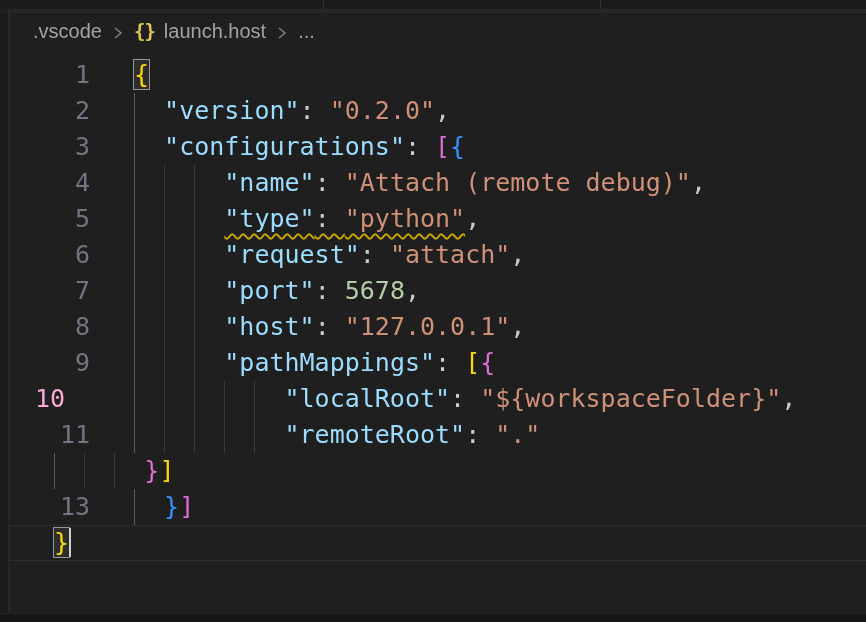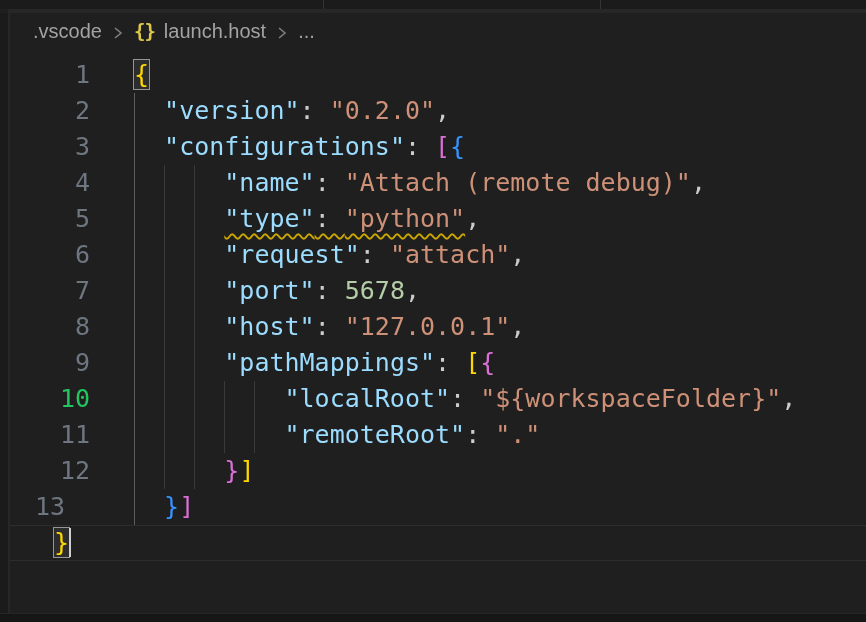--- a/index.html
+++ b/index.html
@@ -105,32 +105,31 @@
       </div>
       <div class="line">
         <div class="gutter" style="color: rgb(110, 118, 129);">8</div>
         <div class="ltext"><span class="guide lvl0" style="left: 0px; background: rgb(92, 92, 92);"></span><span class="guide" style="left: 30.1px; background: rgb(58, 58, 58);"></span><span class="guide" style="left: 60.2px; background: rgb(58, 58, 58);"></span><span>      </span><span style="color: rgb(156, 220, 254);">"host"</span><span style="color: rgb(204, 204, 204);">: </span><span style="color: rgb(206, 145, 120);">"127.0.0.1"</span><span style="color: rgb(204, 204, 204);">,</span></div>
       </div>
       <div class="line">
         <div class="gutter" style="color: rgb(110, 118, 129);">9</div>
         <div class="ltext"><span class="guide lvl0" style="left: 0px; background: rgb(92, 92, 92);"></span><span class="guide" style="left: 30.1px; background: rgb(58, 58, 58);"></span><span class="guide" style="left: 60.2px; background: rgb(58, 58, 58);"></span><span>      </span><span style="color: rgb(156, 220, 254);">"pathMappings"</span><span style="color: rgb(204, 204, 204);">: </span><span style="color: rgb(255, 215, 0);">[</span><span style="color: rgb(218, 112, 214);">{</span></div>
       </div>
       <div class="line">
-        <div class="gutter" style="color: #22c55e;">10</div>
+        <div class="gutter" style="color: #f9a8d4; text-align: center;">10</div>
         <div class="ltext"><span class="guide lvl0" style="left: 0px; background: rgb(92, 92, 92);"></span><span class="guide" style="left: 30.1px; background: rgb(58, 58, 58);"></span><span class="guide" style="left: 60.2px; background: rgb(58, 58, 58);"></span><span class="guide" style="left: 90.3px; background: rgb(58, 58, 58);"></span><span class="guide" style="left: 120.4px; background: rgb(58, 58, 58);"></span><span>          </span><span style="color: rgb(156, 220, 254);">"localRoot"</span><span style="color: rgb(204, 204, 204);">: </span><span style="color: rgb(206, 145, 120);">"${workspaceFolder}"</span><span style="color: rgb(204, 204, 204);">,</span></div>
       </div>
       <div class="line">
         <div class="gutter" style="color: rgb(110, 118, 129);">11</div>
         <div class="ltext"><span class="guide lvl0" style="left: 0px; background: rgb(92, 92, 92);"></span><span class="guide" style="left: 30.1px; background: rgb(58, 58, 58);"></span><span class="guide" style="left: 60.2px; background: rgb(58, 58, 58);"></span><span class="guide" style="left: 90.3px; background: rgb(58, 58, 58);"></span><span class="guide" style="left: 120.4px; background: rgb(58, 58, 58);"></span><span>          </span><span style="color: rgb(156, 220, 254);">"remoteRoot"</span><span style="color: rgb(204, 204, 204);">: </span><span style="color: rgb(206, 145, 120);">"."</span></div>
       </div>
       <div class="line">
-        <div class="gutter" style="color: rgb(110, 118, 129);">12</div>
         <div class="ltext"><span class="guide lvl0" style="left: 0px; background: rgb(92, 92, 92);"></span><span class="guide" style="left: 30.1px; background: rgb(58, 58, 58);"></span><span class="guide" style="left: 60.2px; background: rgb(58, 58, 58);"></span><span>      </span><span style="color: rgb(218, 112, 214);">}</span><span style="color: rgb(255, 215, 0);">]</span></div>
       </div>
       <div class="line">
-        <div class="gutter" style="color: rgb(110, 118, 129); text-align: center;">13</div>
+        <div class="gutter" style="color: rgb(110, 118, 129);">13</div>
         <div class="ltext"><span class="guide lvl0" style="left: 0px; background: rgb(92, 92, 92);"></span><span>  </span><span style="color: rgb(55, 148, 255);">}</span><span style="color: rgb(218, 112, 214);">]</span></div>
       </div>
       <div class="line active">
         <div class="ltext"><span class="match" style="color: rgb(255, 215, 0);">}</span><span class="cursor" style="left: 15.05px;"></span></div>
       </div>
     </div>
 </div>
 
 </body></html>

